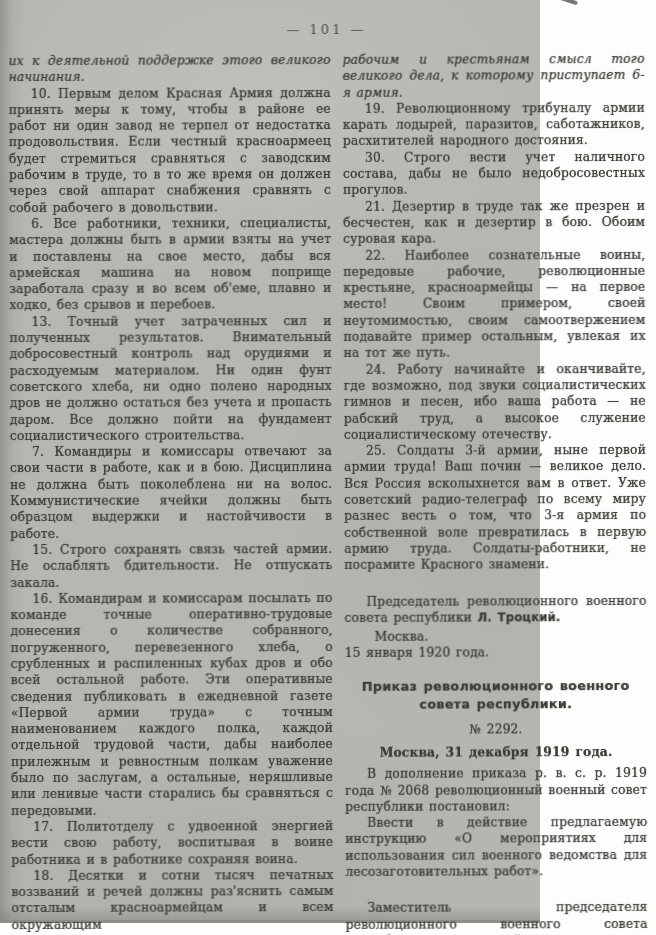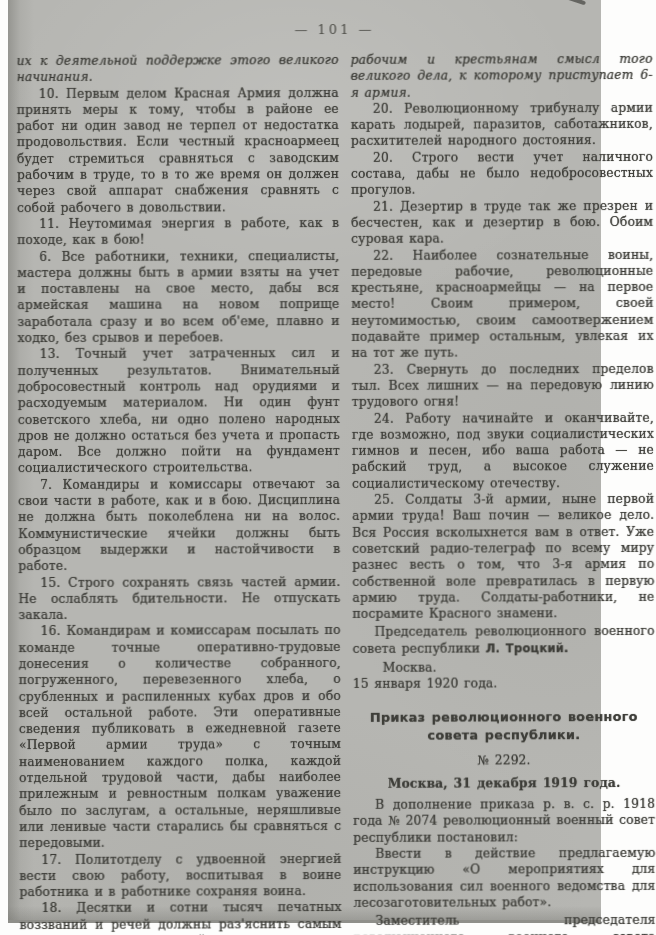--- a/index.html
+++ b/index.html
@@ -3,22 +3,22 @@
 <meta charset="utf-8">
 <style>
   html, body { margin: 0; padding: 0; }
   body {
     width: 656px; height: 935px;
     background: #fdfdfc;
     overflow: hidden;
     font-family: "DejaVu Serif", serif;
   }
   .page {
-    position: absolute; left: 8px; top: 0;
-    width: 593px; height: 923px;
+    position: absolute; left: 0; top: 0;
+    width: 540px; height: 923px;
     background:
       radial-gradient(ellipse 420px 300px at 48% 12%, rgba(255,255,255,0.12), rgba(255,255,255,0) 70%),
       radial-gradient(ellipse 300px 380px at 92% 55%, rgba(120,120,114,0.10), rgba(120,120,114,0) 75%),
       radial-gradient(ellipse 500px 260px at 40% 96%, rgba(125,125,118,0.10), rgba(125,125,118,0) 70%),
       linear-gradient(to right, rgba(96,96,90,0.38), rgba(96,96,90,0.10) 12px, rgba(96,96,90,0) 26px),
       linear-gradient(to top, rgba(96,96,90,0.28), rgba(96,96,90,0) 14px),
       #b6b6b2;
     border-bottom: 3px solid #8f8f8a;
     box-sizing: border-box;
   }
@@ -48,21 +48,21 @@
     text-align: justify;
     letter-spacing: 0.15px;
     word-spacing: 1.5px;
     text-shadow: 0 0 0.7px rgba(58,58,52,0.8);
   }
   .col-left  { left: 10px;  width: 322px; }
   .col-right { left: 344px; width: 302px; }
   p { margin: 0; }
   .para { text-indent: 22px; }
   .cont { text-indent: 0; font-style: italic; }
-  .sig { text-indent: 22px; margin-top: 2px; }
+  .sig { text-indent: 22px; margin-top: 20px; }
   .bold-name {
     font-family: "DejaVu Sans", sans-serif;
     font-weight: 700;
     font-size: 11.6px;
     letter-spacing: 0.2px;
   }
   .place-line { text-indent: 30px; margin-top: 3px; }
   .date-line  { text-indent: 0; }
   .order-heading {
     font-family: "DejaVu Sans", sans-serif;
@@ -83,50 +83,48 @@
 
 <div class="page">
   <div class="artifact-mark"></div>
   <div class="content">
 
     <div class="page-number">— 101 —</div>
 
     <div class="col col-left">
       <p class="cont">их к деятельной поддержке этого великого начинания.</p>
       <p class="para">10. Первым делом Красная Армия должна принять меры к тому, чтобы в районе ее работ ни один завод не терпел от недостатка продовольствия. Если честный красноармеец будет стремиться сравняться с заводским рабочим в труде, то в то же время он должен через свой аппарат снабжения сравнять с собой рабочего в довольствии.</p>
-      <p class="para">11. Неутомимая энергия в работе, как в походе, как в бою!</p>
       <p class="para">6. Все работники, техники, специалисты, мастера должны быть в армии взяты на учет и поставлены на свое место, дабы вся армейская машина на новом поприще заработала сразу и во всем об'еме, плавно и ходко, без срывов и перебоев.</p>
       <p class="para">13. Точный учет затраченных сил и полученных результатов. Внимательный добросовестный контроль над орудиями и расходуемым материалом. Ни один фунт советского хлеба, ни одно полено народных дров не должно остаться без учета и пропасть даром. Все должно пойти на фундамент социалистического строительства.</p>
       <p class="para">7. Командиры и комиссары отвечают за свои части в работе, как и в бою. Дисциплина не должна быть поколеблена ни на волос. Коммунистические ячейки должны быть образцом выдержки и настойчивости в работе.</p>
       <p class="para">15. Строго сохранять связь частей армии. Не ослаблять бдительности. Не отпускать закала.</p>
       <p class="para">16. Командирам и комиссарам посылать по команде точные оперативно-трудовые донесения о количестве собранного, погруженного, перевезенного хлеба, о срубленных и распиленных кубах дров и обо всей остальной работе. Эти оперативные сведения публиковать в ежедневной газете «Первой армии труда» с точным наименованием каждого полка, каждой отдельной трудовой части, дабы наиболее прилежным и ревностным полкам уважение было по заслугам, а остальные, неряшливые или ленивые части старались бы сравняться с передовыми.</p>
       <p class="para">17. Политотделу с удвоенной энергией вести свою работу, воспитывая в воине работника и в работнике сохраняя воина.</p>
       <p class="para">18. Десятки и сотни тысяч печатных воззваний и речей должны раз'яснить самым отсталым красноармейцам и всем окружающим</p>
     </div>
 
     <div class="col col-right">
       <p class="cont">рабочим и крестьянам смысл того великого дела, к которому приступает 6-я армия.</p>
-      <p class="para">20. Революционному трибуналу армии карать лодырей, паразитов, саботажников, расхитителей народного достояния.</p>
-      <p class="para">20. Строго вести учет наличного состава, дабы не было недобросовестных прогулов.</p>
+      <p class="para">19. Революционному трибуналу армии карать лодырей, паразитов, саботажников, расхитителей народного достояния.</p>
+      <p class="para">30. Строго вести учет наличного состава, дабы не было недобросовестных прогулов.</p>
       <p class="para">21. Дезертир в труде так же презрен и бесчестен, как и дезертир в бою. Обоим суровая кара.</p>
       <p class="para">22. Наиболее сознательные воины, передовые рабочие, революционные крестьяне, красноармейцы — на первое место! Своим примером, своей неутомимостью, своим самоотвержением подавайте пример остальным, увлекая их на тот же путь.</p>
-      <p class="para">23. Свернуть до последних пределов тыл. Всех лишних — на передовую линию трудового огня!</p>
       <p class="para">24. Работу начинайте и оканчивайте, где возможно, под звуки социалистических гимнов и песен, ибо ваша работа — не рабский труд, а высокое служение социалистическому отечеству.</p>
       <p class="para">25. Солдаты 3-й армии, ныне первой армии труда! Ваш почин — великое дело. Вся Россия всколыхнется вам в ответ. Уже советский радио-телеграф по всему миру разнес весть о том, что 3-я армия по собственной воле превратилась в первую армию труда. Солдаты-работники, не посрамите Красного знамени.</p>
 
       <p class="sig"><span>Председатель революционного военного совета республики</span> <span class="bold-name">Л. Троцкий.</span></p>
       <p class="place-line">Москва.</p>
       <p class="date-line">15 января 1920 года.</p>
 
       <p class="order-heading">Приказ революционного военного совета республики.</p>
       <p class="order-number">№ 2292.</p>
       <p class="order-dateline">Москва, 31 декабря 1919 года.</p>
 
       <div class="order-body">
-        <p class="para">В дополнение приказа р. в. с. р. 1918 года № 2074 революционный военный совет республики постановил:</p>
+        <p class="para">В дополнение приказа р. в. с. р. 1919 года № 2068 революционный военный совет республики постановил:</p>
         <p class="para">Ввести в действие предлагаемую инструкцию «О мероприятиях для использования сил военного ведомства для лесозаготовительных работ».</p>
         <p class="sig"><span>Заместитель председателя революционного военного совета республики</span> <span class="bold-name">Э. Склянский.</span></p>
 
       </div>
     </div>
 
   </div>
 </div>
 
 </body></html>

